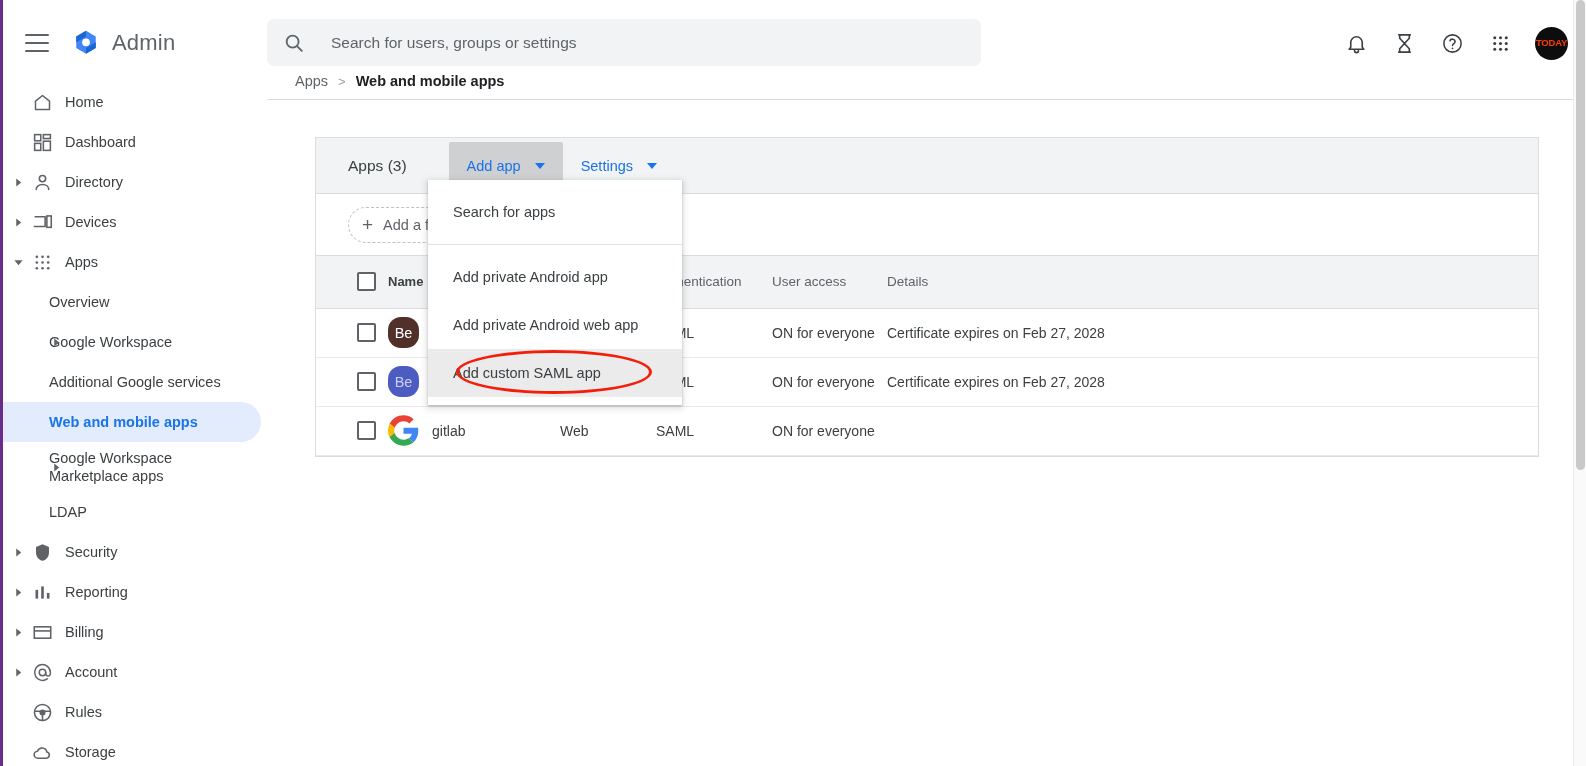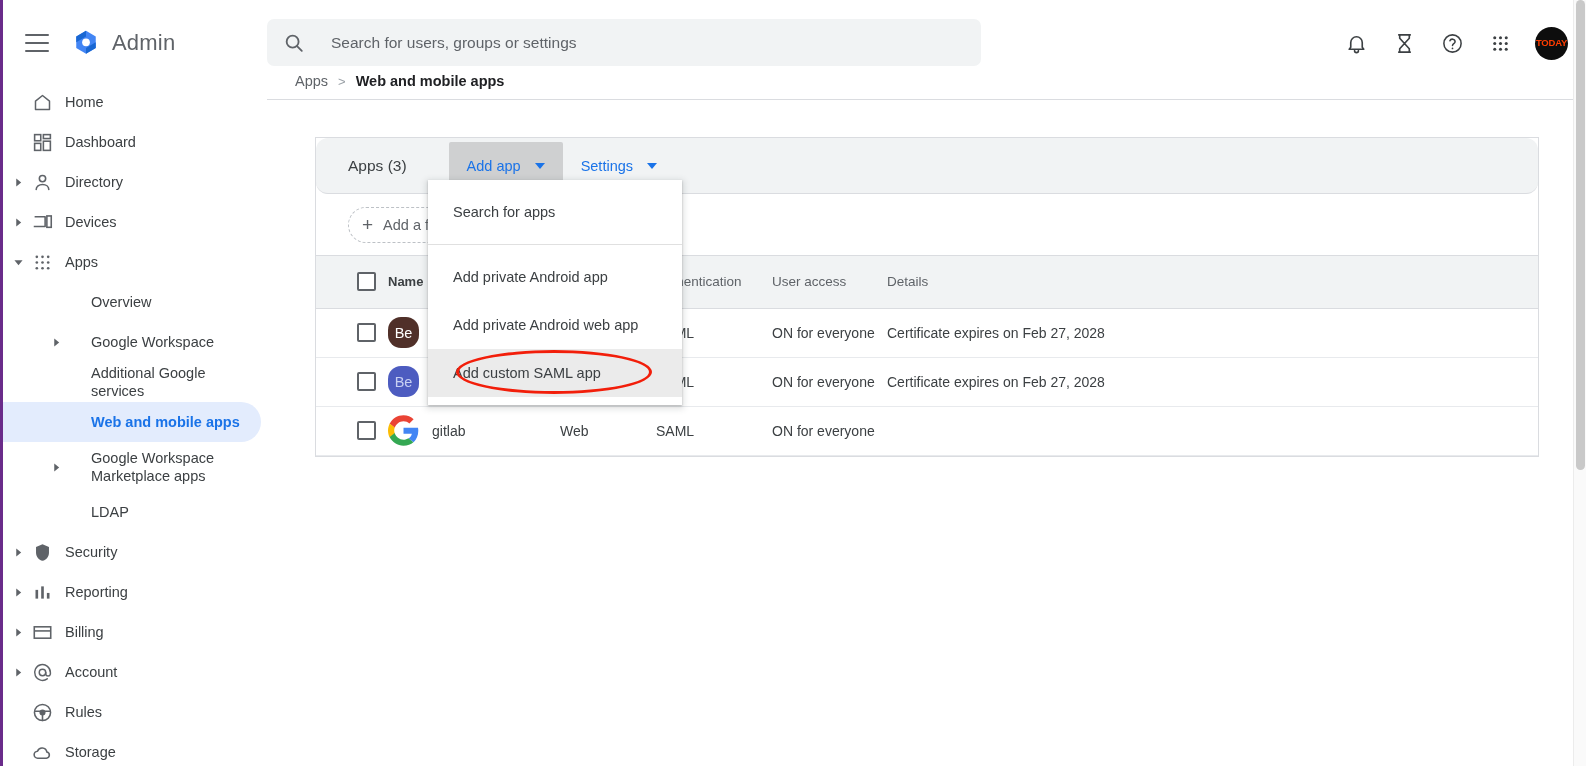--- a/index.html
+++ b/index.html
@@ -126,42 +126,41 @@
     width: 22px; height: 22px;
     display: flex; align-items: center; justify-content: center;
     color: #5f6368;
   }
   .nav-ico svg { width: 21px; height: 21px; display: block; }
   .nav-label {
     margin-left: 62px;
     font-size: 14.5px; color: #3c4043;
     line-height: 1.25;
   }
-  .nav-item.sub .nav-label { margin-left: 88px; }
+  .nav-item.sub .nav-label { margin-left: 46px; }
   .nav-item.sub .nav-arrow { left: 47px; }
   .nav-item.selected { background: #e3ecfd; }
   .nav-item.selected .nav-label { color: #1a73e8; font-weight: bold; }
 
   
   .panel {
     position: absolute;
     left: 312px; top: 137px;
     width: 1224px;
     background: #fff;
     border: 1px solid #dadce0;
     z-index: 5;
   }
   .panel-head {
     height: 56px;
     background: #f1f3f4;
     display: flex; align-items: center;
     padding-left: 32px;
     gap: 0px;
     border-bottom: 1px solid #dadce0;
-    border-radius: 12px;
   }
   .panel-title { font-size: 15.5px; color: #3c4043; margin-right: 42px; }
   .btn-dropdown {
     display: flex; align-items: center; gap: 14px;
     height: 48px; padding: 0 18px;
     font-size: 14.5px; color: #1a73e8;
     cursor: pointer; border-radius: 2px;
   }
   .btn-dropdown.active { background: #cfd0d1; }
   .caret { width: 0; height: 0; border-left: 5px solid transparent; border-right: 5px solid transparent; border-top: 6px solid #1a73e8; }

